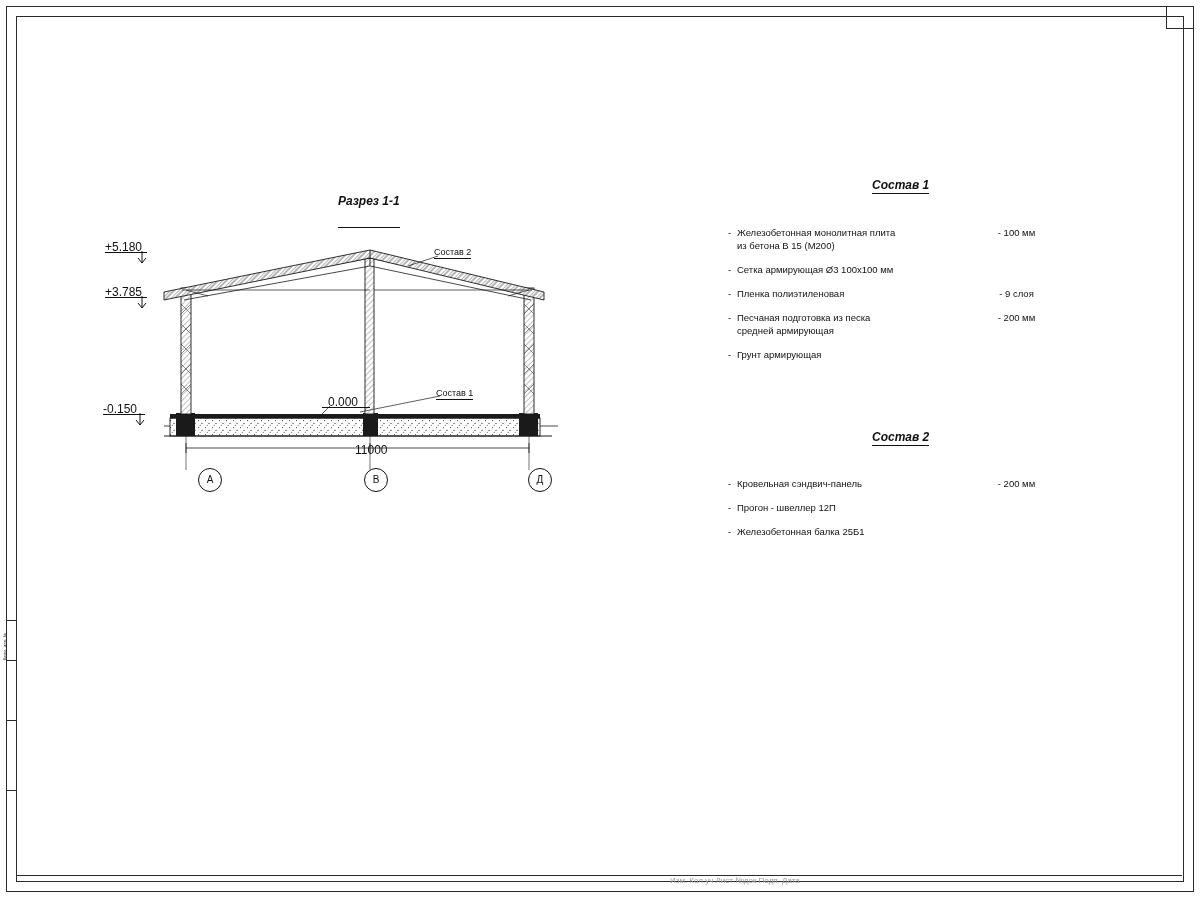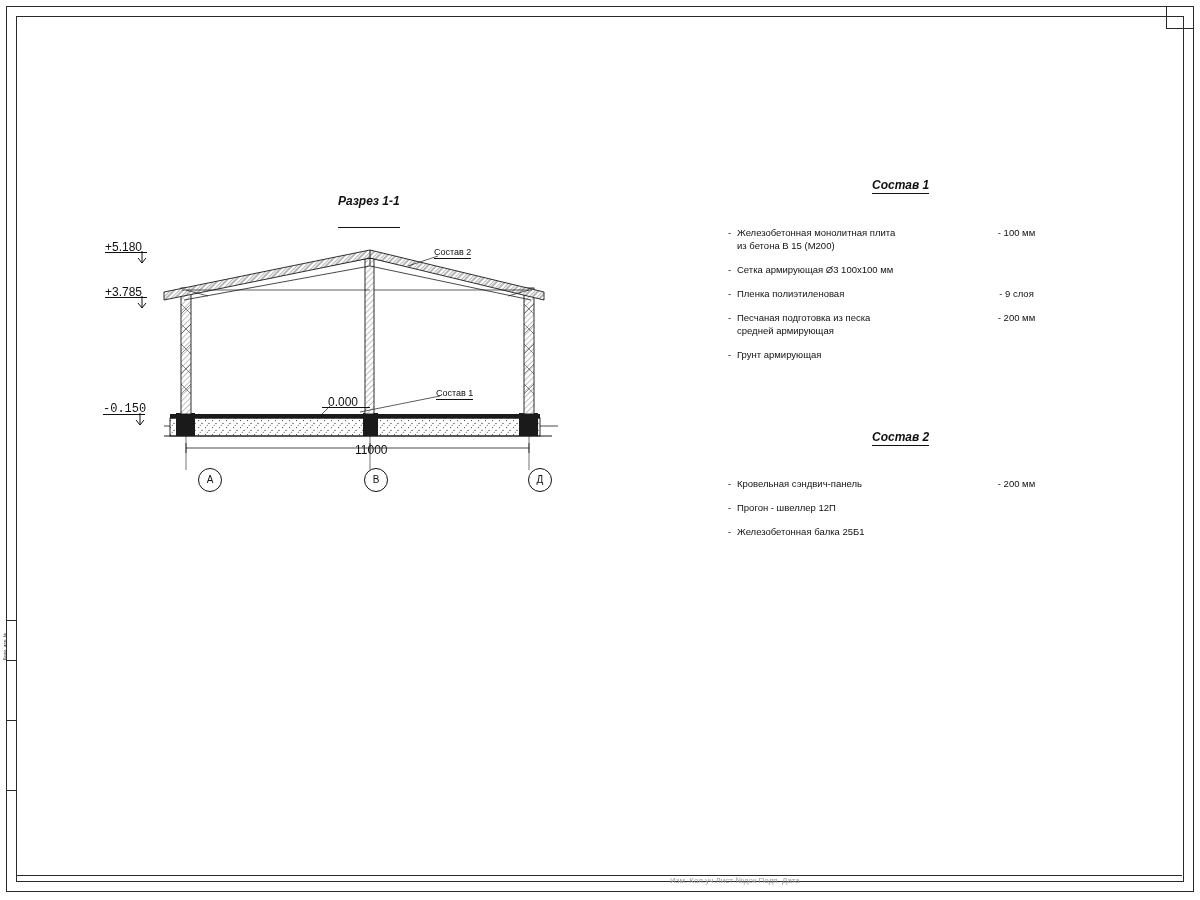--- a/index.html
+++ b/index.html
@@ -287,21 +287,21 @@
   <svg style="position:absolute; left:136px; top:251px;" width="12" height="14">
     <path d="M6 0 L6 12 M2 7 L6 12 L10 7" fill="none" stroke="#111" stroke-width="1"></path>
   </svg>
 
   <div class="lvl" style="left:105px; top:285px;text-align:center;">+3.785</div>
   <div class="lvl-line" style="left:105px; top:297px; width:42px;"></div>
   <svg style="position:absolute; left:136px; top:296px;" width="12" height="14">
     <path d="M6 0 L6 12 M2 7 L6 12 L10 7" fill="none" stroke="#111" stroke-width="1"></path>
   </svg>
 
-  <div class="lvl" style="left:103px; top:402px;font-family:Liberation Mono, monospace;">-0.150</div>
+  <div class="lvl" style="left:103px; top:402px;">-0.150</div>
   <div class="lvl-line" style="left:103px; top:414px; width:42px;"></div>
   <svg style="position:absolute; left:134px; top:413px;" width="12" height="14">
     <path d="M6 0 L6 12 M2 7 L6 12 L10 7" fill="none" stroke="#111" stroke-width="1"></path>
   </svg>
 
   <div class="lvl" style="left:328px; top:395px;">0.000</div>
   <div class="lvl-line" style="left:322px; top:407px; width:48px;"></div>
 
   <div class="dim-text" style="left:355px; top:443px;">11000</div>
 

